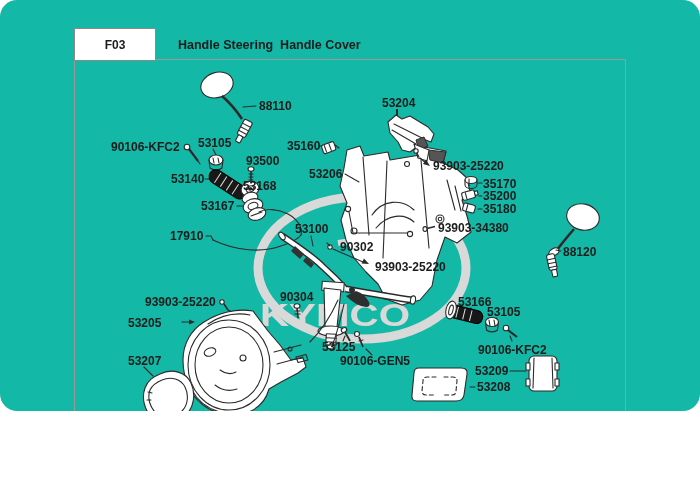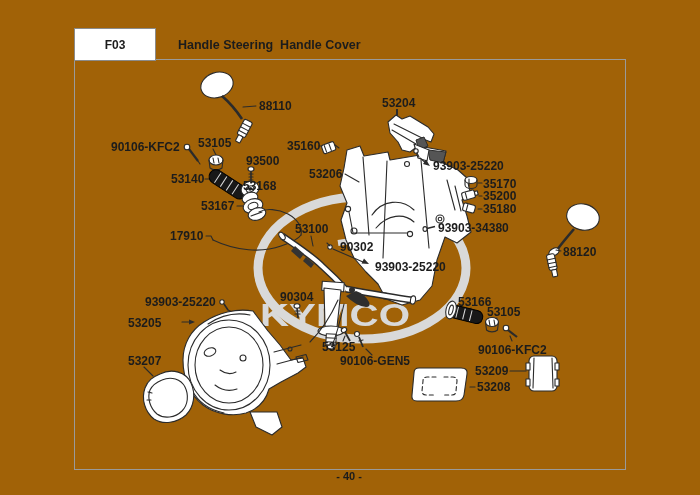--- a/index.html
+++ b/index.html
@@ -1,17 +1,17 @@
 <!DOCTYPE html>
 <html><head>
 <meta charset="utf-8">
 <style>
   html,body{margin:0;padding:0;background:#ffffff;}
-  .page{position:relative;width:700px;height:495px;background:#a16207;
-        font-family:"Liberation Sans",sans-serif;overflow:hidden;}
+  .page{position:relative;width:700px;height:411px;background:#14b8a6;
+        font-family:"Liberation Sans",sans-serif;overflow:hidden;border-radius:17px;}
   .f03-box{position:absolute;left:74px;top:28px;width:80px;height:31px;
            border:1px solid #8b8b8b;display:flex;align-items:center;justify-content:center;
            font-weight:bold;font-size:12px;color:#1c1c1c;background:#fff;z-index:3;}
   .page-title{position:absolute;left:178px;top:38px;font-weight:bold;font-size:12.5px;
               color:#1c1c1c;white-space:pre;z-index:3;text-align:right;}
   .frame{position:absolute;left:74px;top:59px;width:550px;height:409px;
          border:1px solid #9a9a9a;z-index:1;}
   .footer{position:absolute;left:74px;top:470px;width:550px;text-align:center;
           font-weight:bold;font-size:11px;color:#1c1c1c;z-index:3;}
   svg.diagram{position:absolute;left:0;top:0;z-index:2;}

